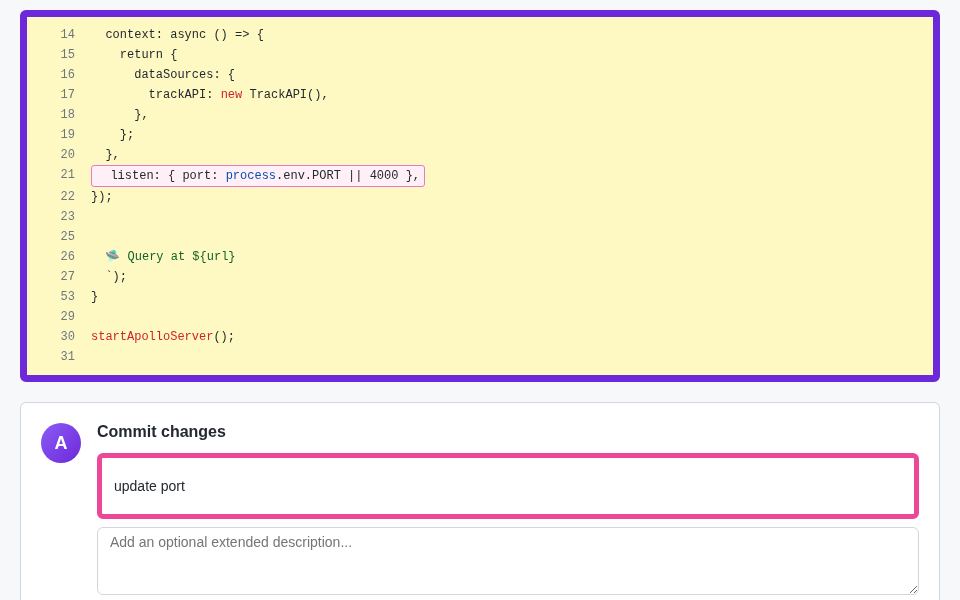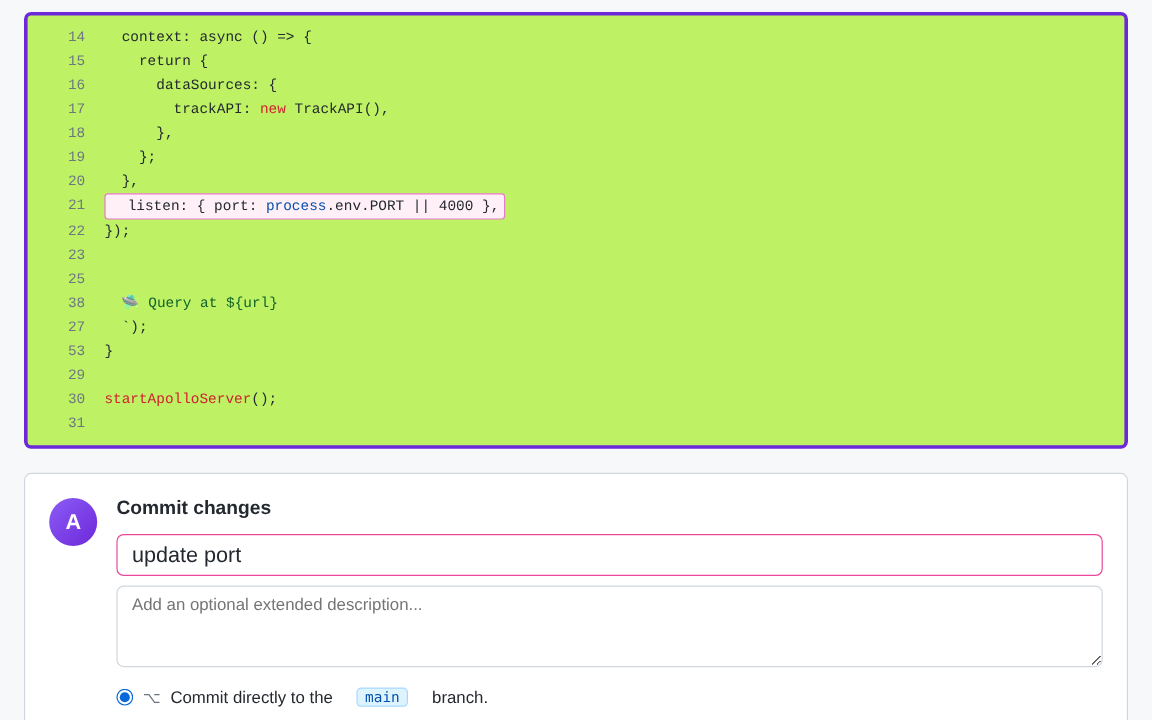--- a/index.html
+++ b/index.html
@@ -11,22 +11,22 @@
     }
 
     .page-container {
       max-width: 960px;
       margin: 0 auto;
       padding: 10px 20px;
     }
 
     
     .code-panel {
-      background: #bef264;
-      border: 3px solid #6d28d9;
+      background: #fef9c3;
+      border: 7px solid #6d28d9;
       border-radius: 6px;
       margin-bottom: 20px;
       overflow: hidden;
     }
 
     .code-content {
       padding: 8px 0;
       font-family: 'SFMono-Regular', Consolas, 'Liberation Mono', Menlo, monospace;
       font-size: 12px;
       line-height: 20px;
@@ -98,24 +98,24 @@
 
     .commit-title {
       font-size: 16px;
       font-weight: 600;
       margin-bottom: 12px;
       color: #24292f;
     }
 
     .commit-summary-input {
       width: 100%;
-      padding: 6px 12px;
-      border: 1px solid #ec4899;
-      border-radius: 6px;
-      font-size: 18px;
+      padding: 20px 12px;
+      border: 5px solid #ec4899;
+      border-radius: 6px;
+      font-size: 14px;
       color: #24292f;
       margin-bottom: 8px;
       outline: none;
       font-family: inherit;
     }
 
     .commit-desc-textarea {
       width: 100%;
       height: 68px;
       padding: 6px 12px;
@@ -207,21 +207,21 @@
         <span class="line-code">});</span>
       </div>
       <div class="code-line">
         <span class="line-num">23</span>
         <span class="line-code"></span>
       </div>
       <div class="code-line">
         <span class="line-num">25</span>
       </div>
       <div class="code-line">
-        <span class="line-num">38</span>
+        <span class="line-num">26</span>
         <span class="line-code kw-green">  🛸 Query at ${url}</span>
       </div>
       <div class="code-line">
         <span class="line-num">27</span>
         <span class="line-code">  `);</span>
       </div>
       <div class="code-line">
         <span class="line-num">53</span>
         <span class="line-code">}</span>
       </div>

